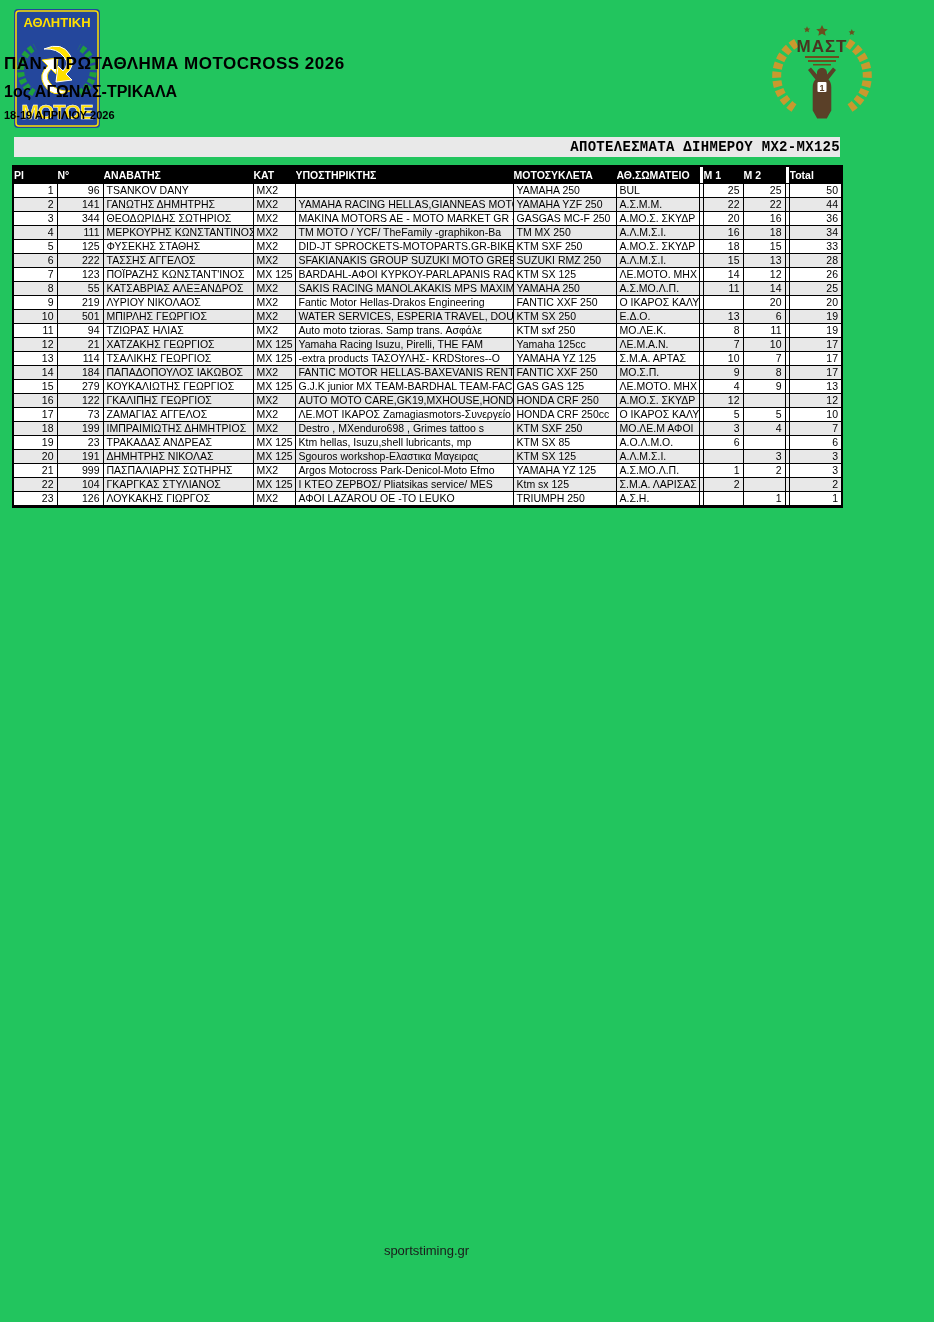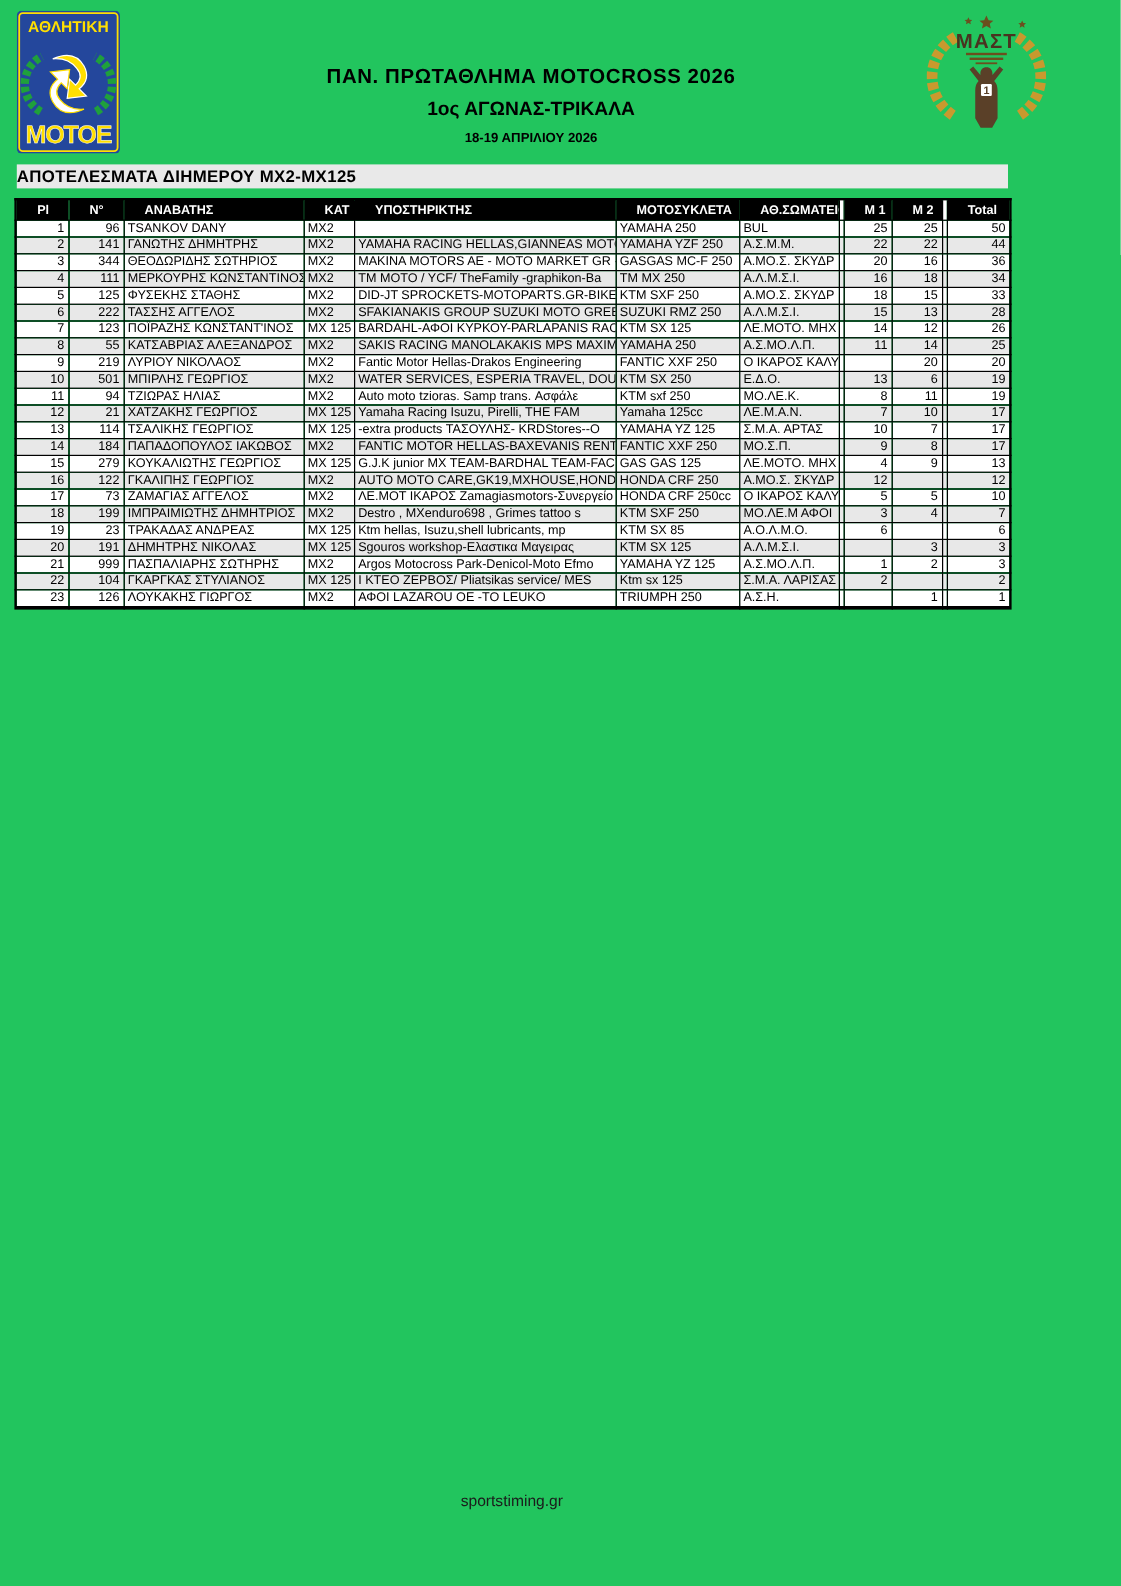--- a/index.html
+++ b/index.html
@@ -2,46 +2,46 @@
 <html><head>
 <meta charset="utf-8">
 <style>
   html,body { margin:0; padding:0; background:#fff; }
   .page {
     position:relative; width:934px; height:1322px; background:#22c55e;
     font-family:"Liberation Sans", sans-serif; color:#000; overflow:hidden;
   }
 
   
-  .titles { position:absolute; left:28px; top:54px; width:829px; text-align:center; }
+  .titles { position:absolute; left:4px; top:54px; width:829px; }
   .t1 { font-size:17px; font-weight:bold; letter-spacing:.5px; }
   .t2 { font-size:16px; font-weight:bold; margin-top:9px; }
   .t3 { font-size:11px; font-weight:bold; margin-top:8px; }
 
   .banner {
     position:absolute; left:14px; top:137px; width:826px; height:20px;
-    background:#e9e9e9; text-align:left; font-weight:bold; font-size:14px;
-    line-height:20px; letter-spacing:.3px;
+    background:#e9e9e9; text-align:right; font-weight:bold; font-size:14px;
+    line-height:20px; letter-spacing:.3px;font-family:Liberation Mono, monospace;
   }
 
   
   .logo-left  { position:absolute; left:14px; top:9px;  width:86px;  height:119px; }
-  .logo-right { position:absolute; left:772px; top:8px; width:100px; height:102px; }
+  .logo-right { position:absolute; left:772px; top:20px; width:100px; height:102px; }
   .logo-left svg, .logo-right svg { display:block; width:100%; height:100%; }
 
   
   table.results {
     position:absolute; left:12px; top:165px; width:829px;
     border-collapse:collapse; table-layout:fixed;
     border:2px solid #000; border-bottom-width:3px;
     font-size:10.5px;
   }
   table.results th {
     background:#000; color:#fff; font-weight:bold; text-align:left;
-    padding:1px 17px; height:14px; border:1px solid #000;
+    padding:1px 0; height:14px; border:1px solid #000;
     white-space:nowrap; overflow:hidden; font-size:10.5px;
   }
   table.results td {
     border:1px solid #000; height:13px; line-height:13px;
     padding:0 3px; white-space:nowrap; overflow:hidden; background:#fff;
   }
   table.results tr.even td { background:#e8e8e8; }
   table.results td.num { text-align:right; }
   table.results td.spacer, table.results th.spacer { padding:0; background:#fff; }
   .footer {

